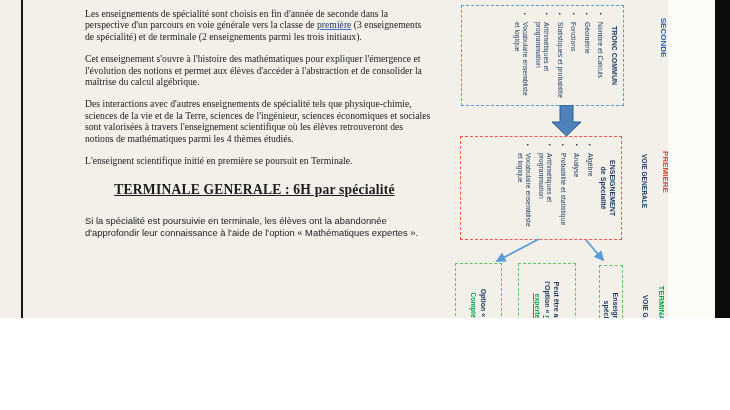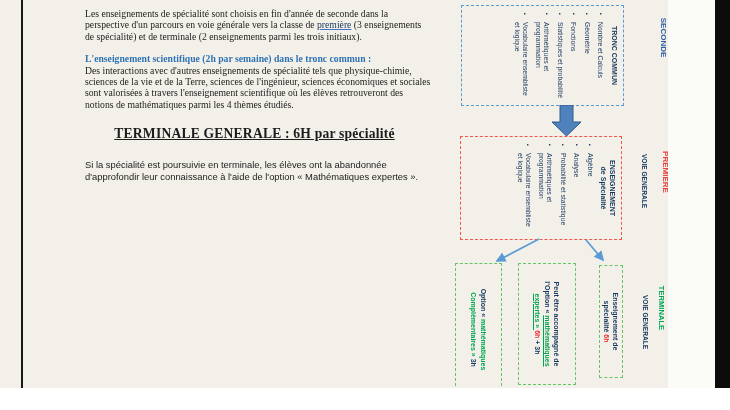--- a/index.html
+++ b/index.html
@@ -1,16 +1,16 @@
 <!DOCTYPE html>
 <html><head>
 <meta charset="utf-8">
 <style>
   html,body{margin:0;padding:0;}
-  .screen{position:relative;width:730px;height:388px;background:#f3f0e9;overflow:hidden;
+  .screen{position:relative;width:730px;height:318px;background:#f3f0e9;overflow:hidden;
           font-family:"Liberation Serif",serif;color:#1c1c1c;}
   .edge-white{position:absolute;top:0;left:668px;width:47px;height:410px;background:#fbfbf8;}
   .edge-black{position:absolute;top:0;left:715px;width:15px;height:410px;background:#0c0c0c;}
   .left-rule{position:absolute;top:0;left:21px;width:2.4px;height:410px;background:#181818;}
 
   
   .left-col{position:absolute;left:85px;top:8px;width:347px;}
   .p{font-size:9.7px;line-height:11.4px;margin:0 0 11px 0;text-align:left;}
   .p.bold{font-weight:bold;}
   .blue-head{display:block;color:#2e74b5;font-weight:bold;}
@@ -39,24 +39,25 @@
   .arrow-svg{position:absolute;}
 </style>
 </head>
 <body>
 
 <div class="screen">
   <div class="left-rule"></div>
 
   <div class="left-col">
     <p class="p"><span>Les enseignements de spécialité sont choisis en fin d'année de seconde dans la perspective d'un parcours en voie générale vers la classe de </span><a class="doclink">première</a><span> (3 enseignements de spécialité) et de terminale (2 enseignements parmi les trois initiaux).</span></p>
+    <p class="p">Cet enseignement s'ouvre à l'histoire des mathématiques pour expliquer l'émergence et l'évolution des notions et permet aux élèves d'accéder à l'abstraction et de consolider la maîtrise du calcul algébrique.</p>
     <p class="p">
-      <span class="blue-head">L'enseignement scientifique (2h par semaine) dans le tronc commun :</span>
       <span>Des interactions avec d'autres enseignements de spécialité tels que physique-chimie, sciences de la vie et de la Terre, sciences de l'ingénieur, sciences économiques et sociales sont valorisées à travers l'enseignement scientifique où les élèves retrouveront des notions de mathématiques parmi les 4 thèmes étudiés.</span>
     </p>
+    <p class="p">L'enseignent scientifique initié en première se poursuit en Terminale.</p>
     <h1 class="title">TERMINALE GENERALE : 6H par spécialité</h1>
     <p class="p sans">Si la spécialité est poursuivie en terminale, les élèves ont la abandonnée d'approfondir leur connaissance à l'aide de l'option « Mathématiques expertes ».</p>
   </div>
 
   <div class="rot" style="left:651px;top:9px;width:17px;height:57px;">
     <div class="rin vlabel" style="width:57px;height:17px;font-size:8px;color:#2f5fa5;">SECONDE</div>
   </div>
 
   <div class="rot" style="left:461px;top:5px;width:163px;height:101px;">
     <div class="rin dbox blue" style="width:101px;height:163px;">

